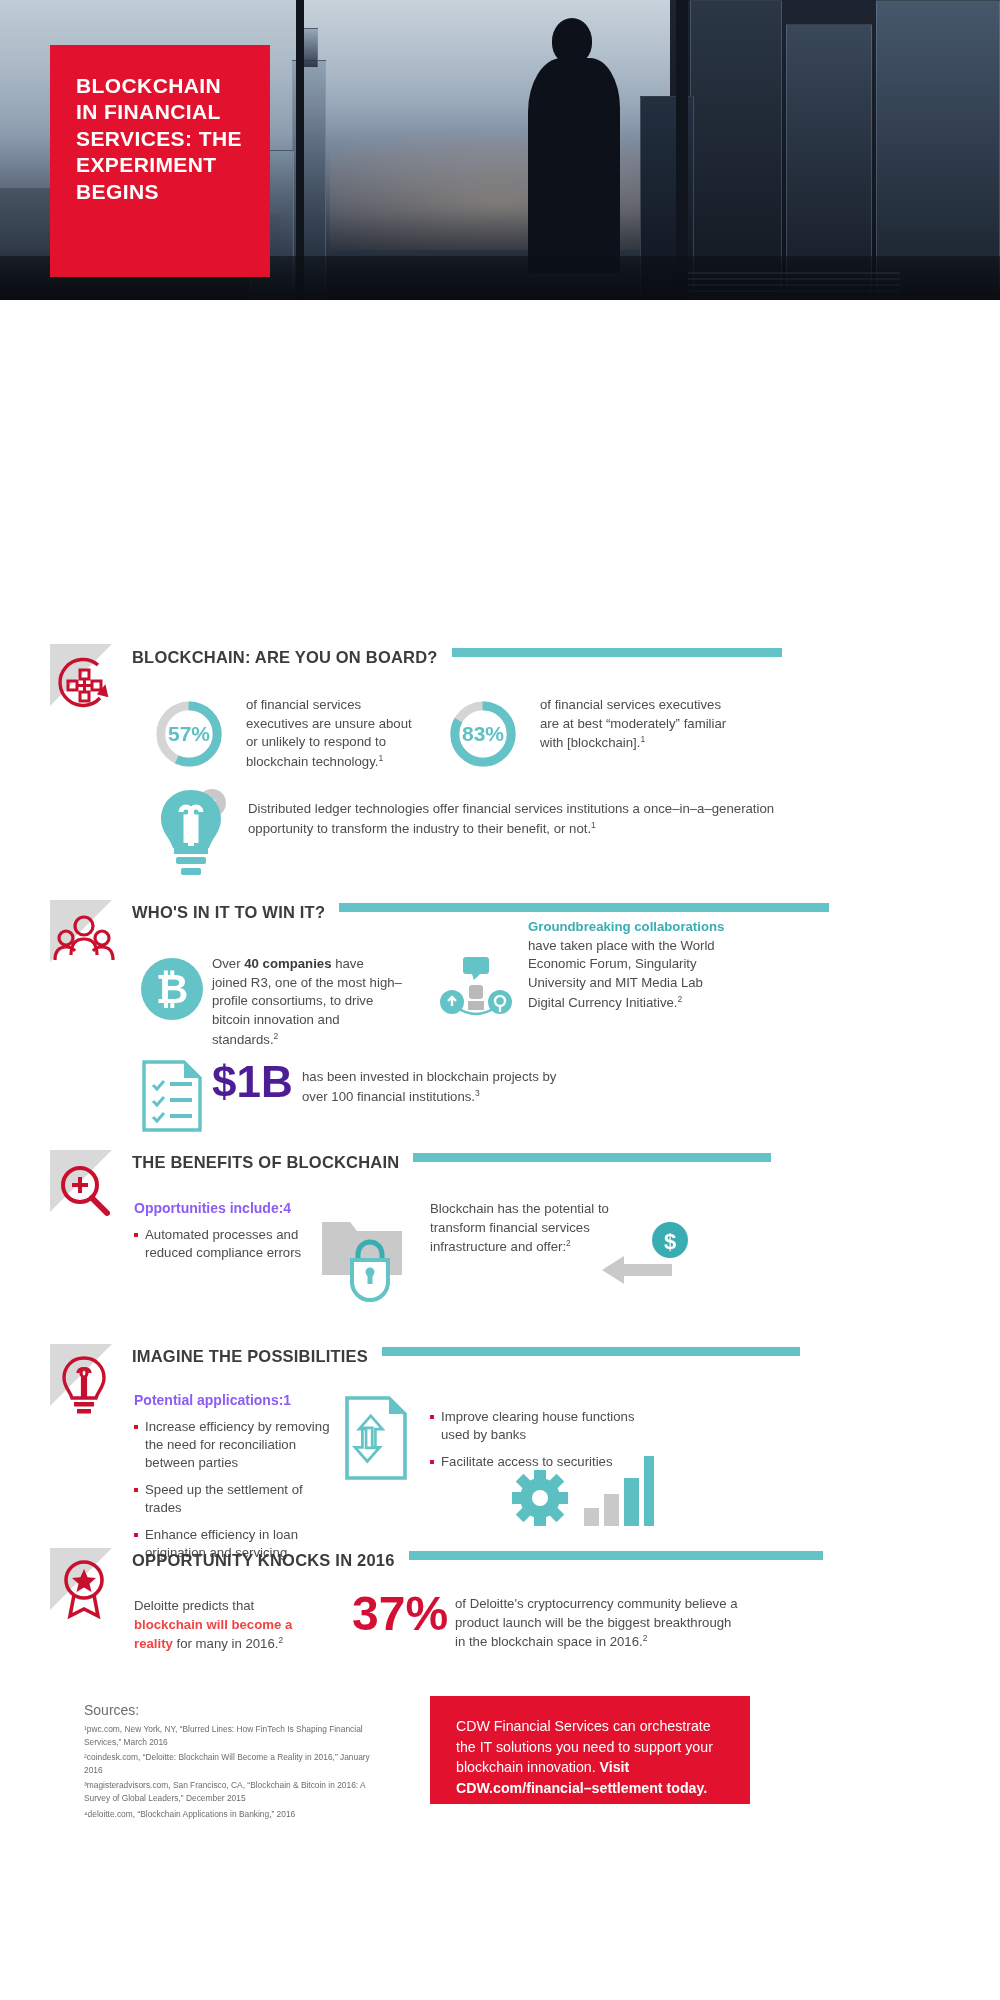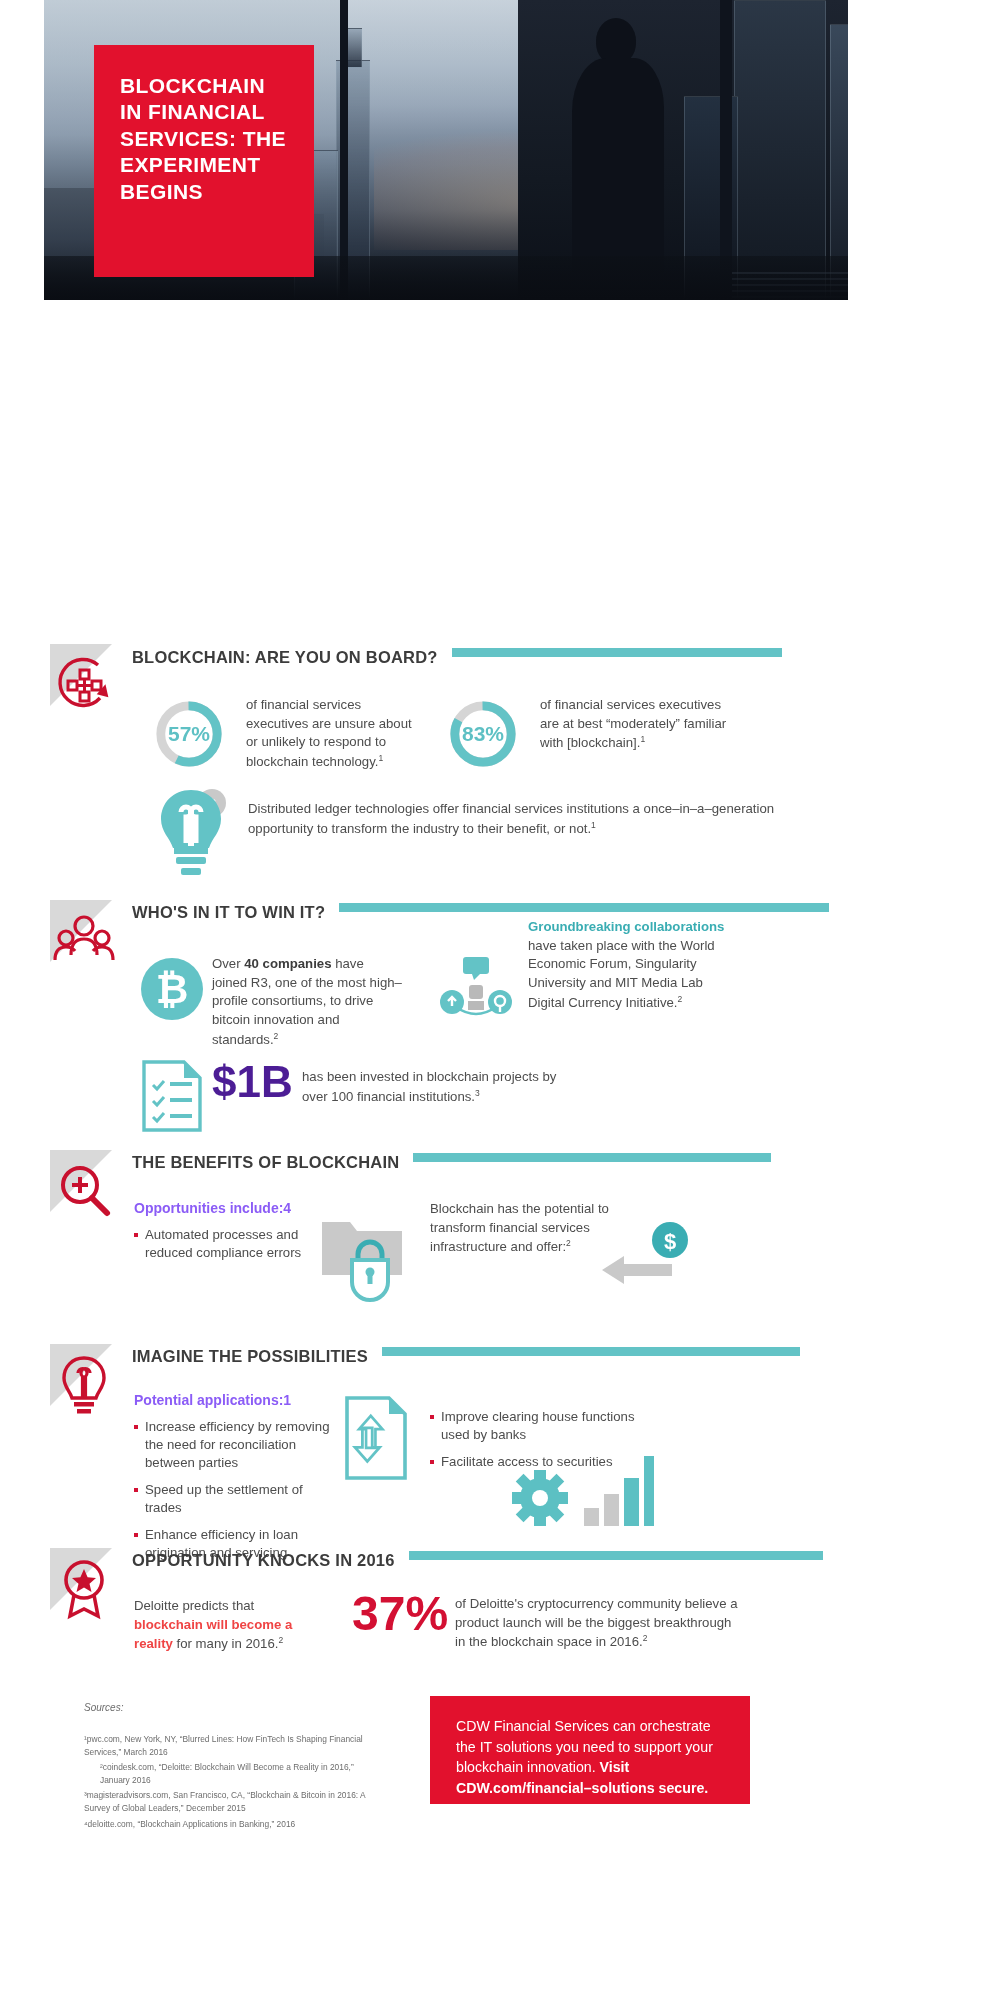--- a/index.html
+++ b/index.html
@@ -8,25 +8,24 @@
     font-family: "Liberation Sans", sans-serif;
     background: #ffffff;
     color: #4a4a4a;
     position: relative;
     overflow: hidden;
   }
 
   
   .hero {
     position: relative;
-    width: 804px;
+    width: 1000px;
     height: 300px;
     overflow: hidden;
     background: #10141c;
-    margin-left: 44px;
   }
   .hero-sky {
     position: absolute; left: 0; top: 0; width: 1000px; height: 300px;
     background:
       linear-gradient(180deg, #c3cdd6 0%, #aab8c6 22%, #8d9caf 40%, #6e7f93 55%, #4a5767 70%, #262e3a 85%, #151b24 100%);
   }
   .hero-sun {
     position: absolute; left: 330px; top: 130px; width: 420px; height: 120px;
     background: radial-gradient(ellipse at 40% 60%, rgba(255,205,150,.55), rgba(255,160,110,.15) 55%, rgba(0,0,0,0) 72%);
   }
@@ -145,21 +144,21 @@
   
   .donut { position: absolute; width: 74px; height: 74px; }
   .donut .num {
     position: absolute; inset: 0;
     display: flex; align-items: center; justify-content: center;
     font-size: 21px; font-weight: bold; color: #5ec0c4;
   }
 
   
   .sources { position: absolute; font-size: 8.4px; line-height: 1.5; color: #6d6d6d; }
-  .sources .shead { font-size: 10px; margin-bottom: 18px; font-style: italic; }
+  .sources .shead { font-size: 14px; margin-bottom: 2px; }
   .cdw-box {
     position: absolute;
     background: #e2112d;
     color: #fff;
   }
   .cdw-box p {
     font-size: 14.2px; line-height: 1.45; font-weight: 500;
   }
   .cdw-box b { font-weight: bold; }
 </style>
@@ -444,27 +443,27 @@
   </div>
 
   <div style="position:absolute; left:352px; top:1290px; font-size:48px; font-weight:bold; color:#d31033; line-height:1;">37%</div>
   <div style="position:absolute; left:455px; top:1295px; width:290px;" class="btxt">
     <span>of Deloitte's cryptocurrency community believe a product launch will be the biggest breakthrough in the blockchain space in 2016.</span><span class="sup">2</span>
   </div>
 
   <div class="sources" style="left:84px; top:1400px; width:300px;">
     <div class="shead">Sources:</div>
     <div style="margin-bottom:3px;">¹pwc.com, New York, NY, “Blurred Lines: How FinTech Is Shaping Financial Services,” March 2016</div>
-    <div style="margin-bottom:3px;margin-left:16px;">²coindesk.com, “Deloitte: Blockchain Will Become a Reality in 2016,” January 2016</div>
+    <div style="margin-bottom:3px;">²coindesk.com, “Deloitte: Blockchain Will Become a Reality in 2016,” January 2016</div>
     <div style="margin-bottom:3px;">³magisteradvisors.com, San Francisco, CA, “Blockchain &amp; Bitcoin in 2016: A Survey of Global Leaders,” December 2015</div>
     <div>⁴deloitte.com, “Blockchain Applications in Banking,” 2016</div>
   </div>
 
   <div class="cdw-box" style="left:430px; top:1396px; width:320px; height:108px; padding:20px 26px;">
     <p>
       <span>CDW Financial Services can orchestrate</span>
       <span>the IT solutions you need to support</span>
       <span>your blockchain innovation. </span><b>Visit</b>
-      <b>CDW.com/financial–solutions secure.</b>
+      <b>CDW.com/financial–settlement today.</b>
     </p>
   </div>
 
 </div>
 
 </body></html>

